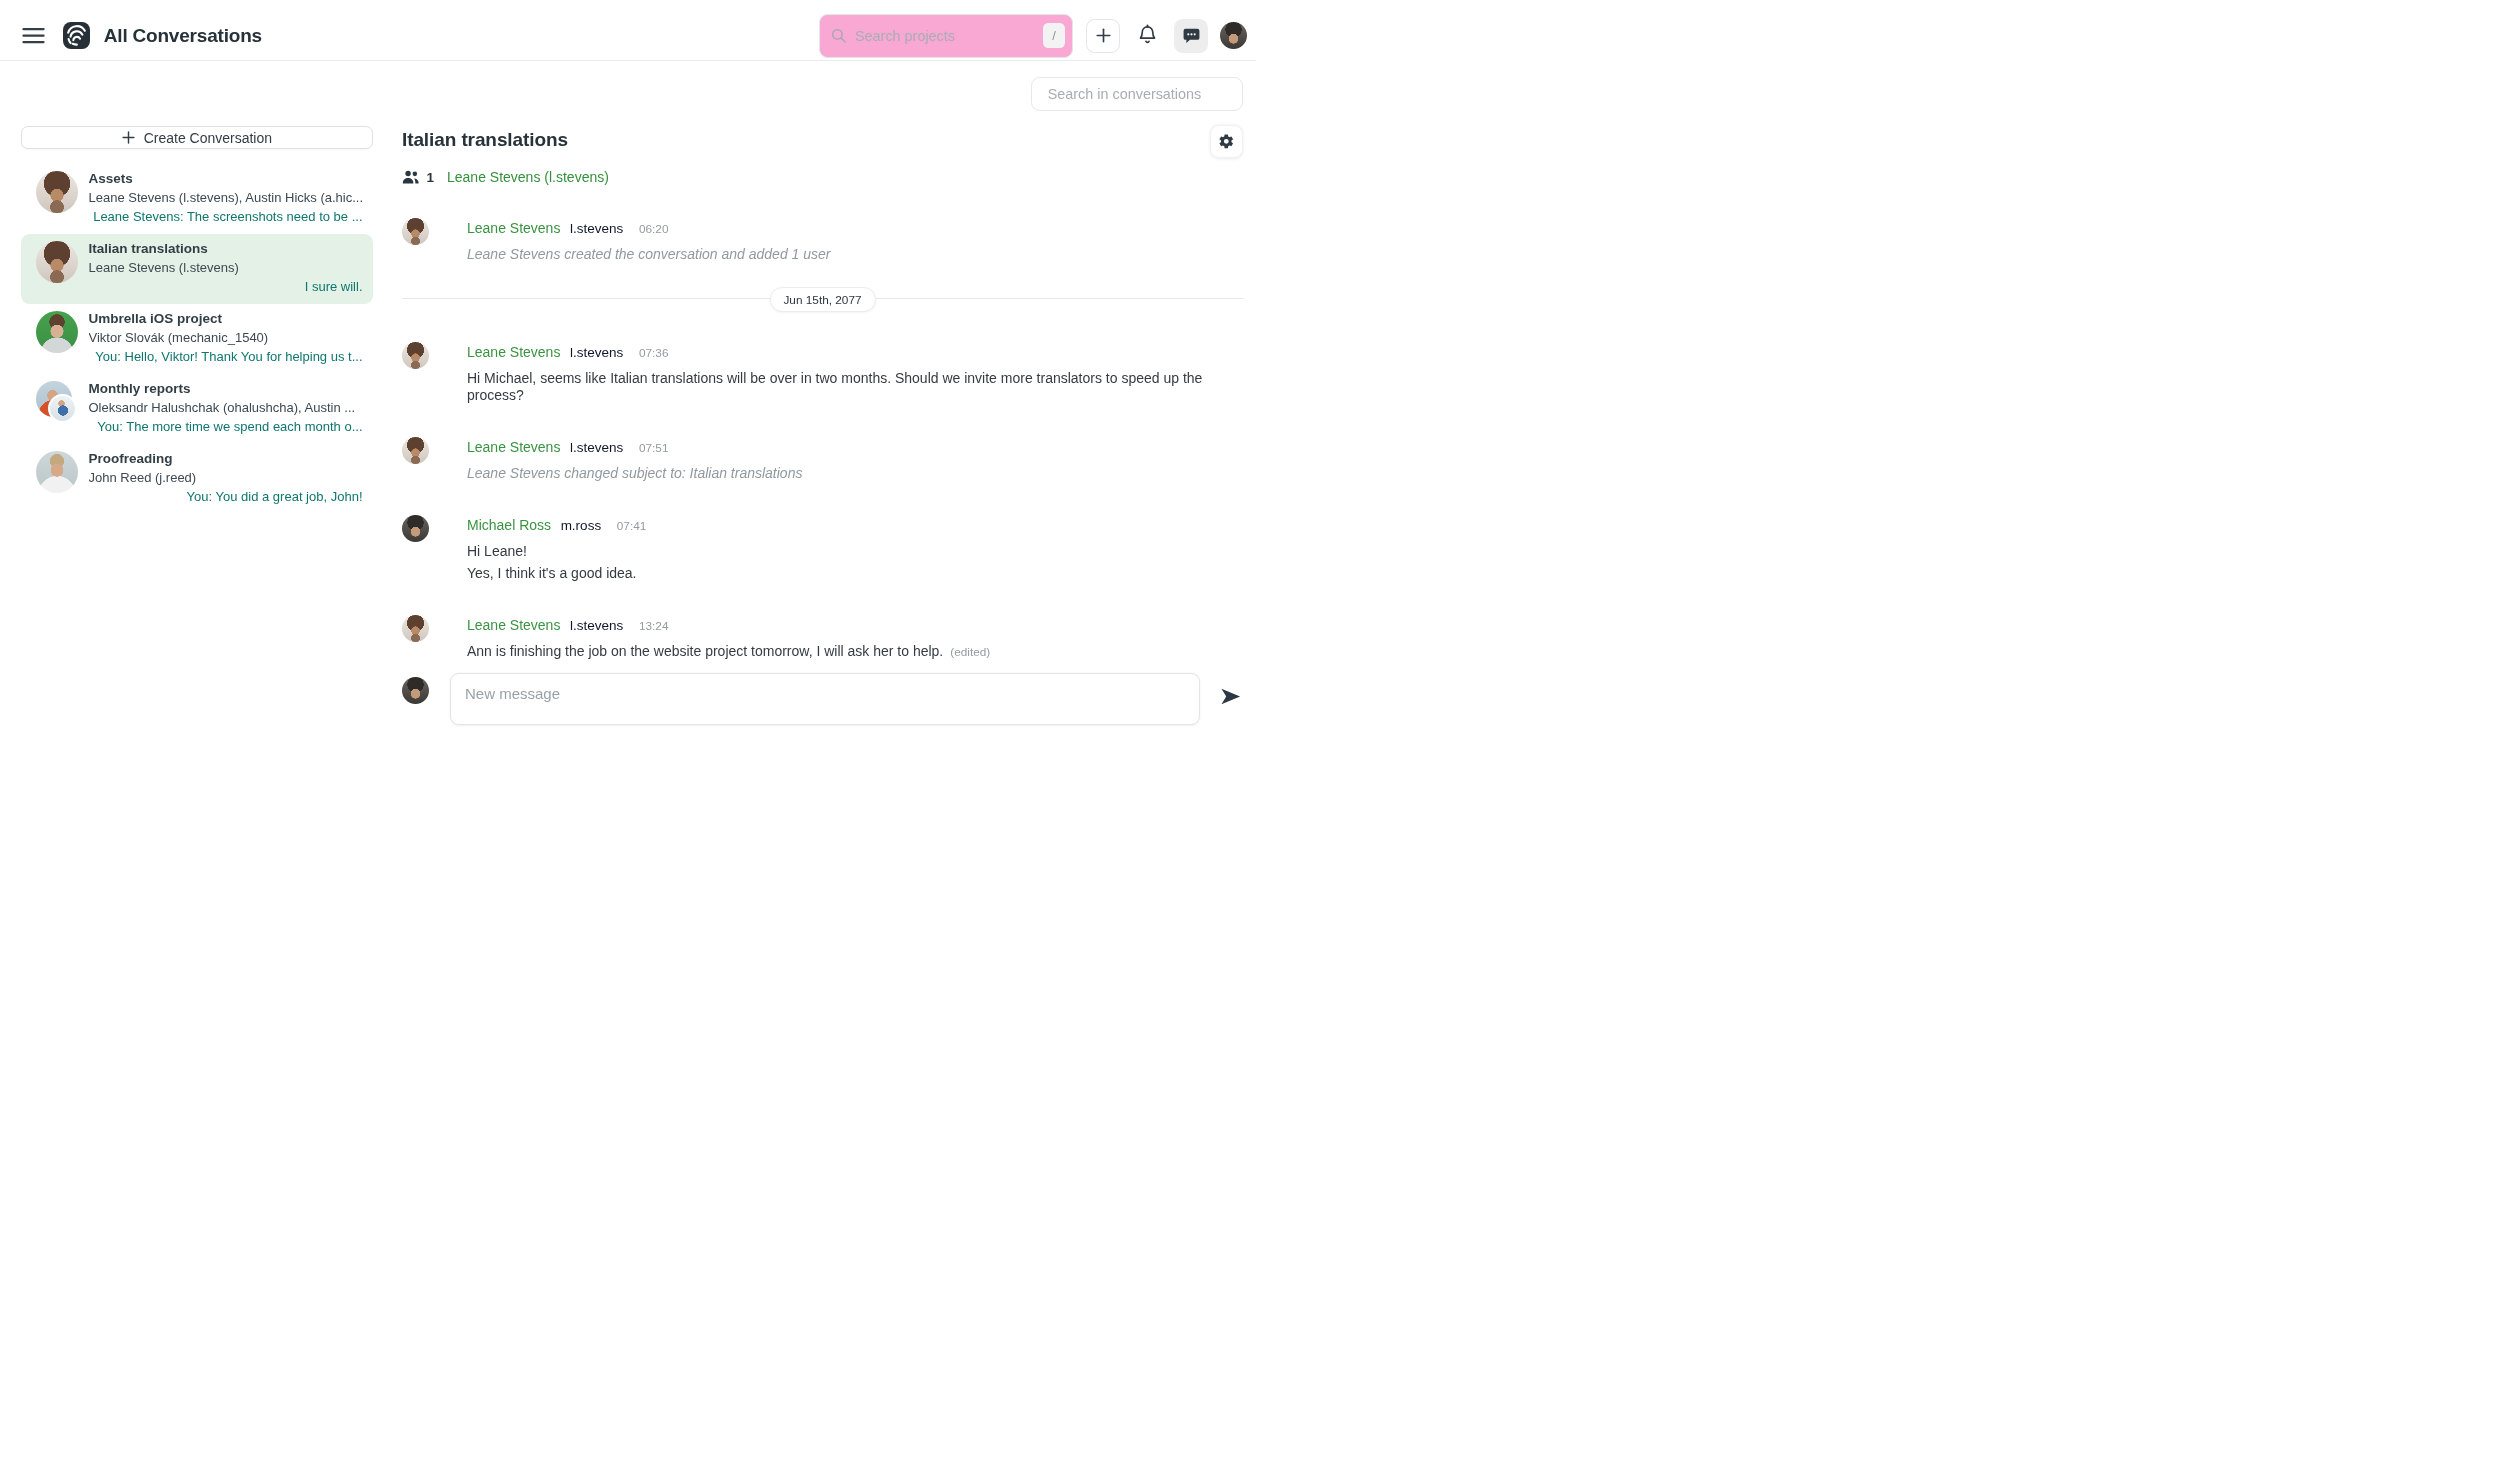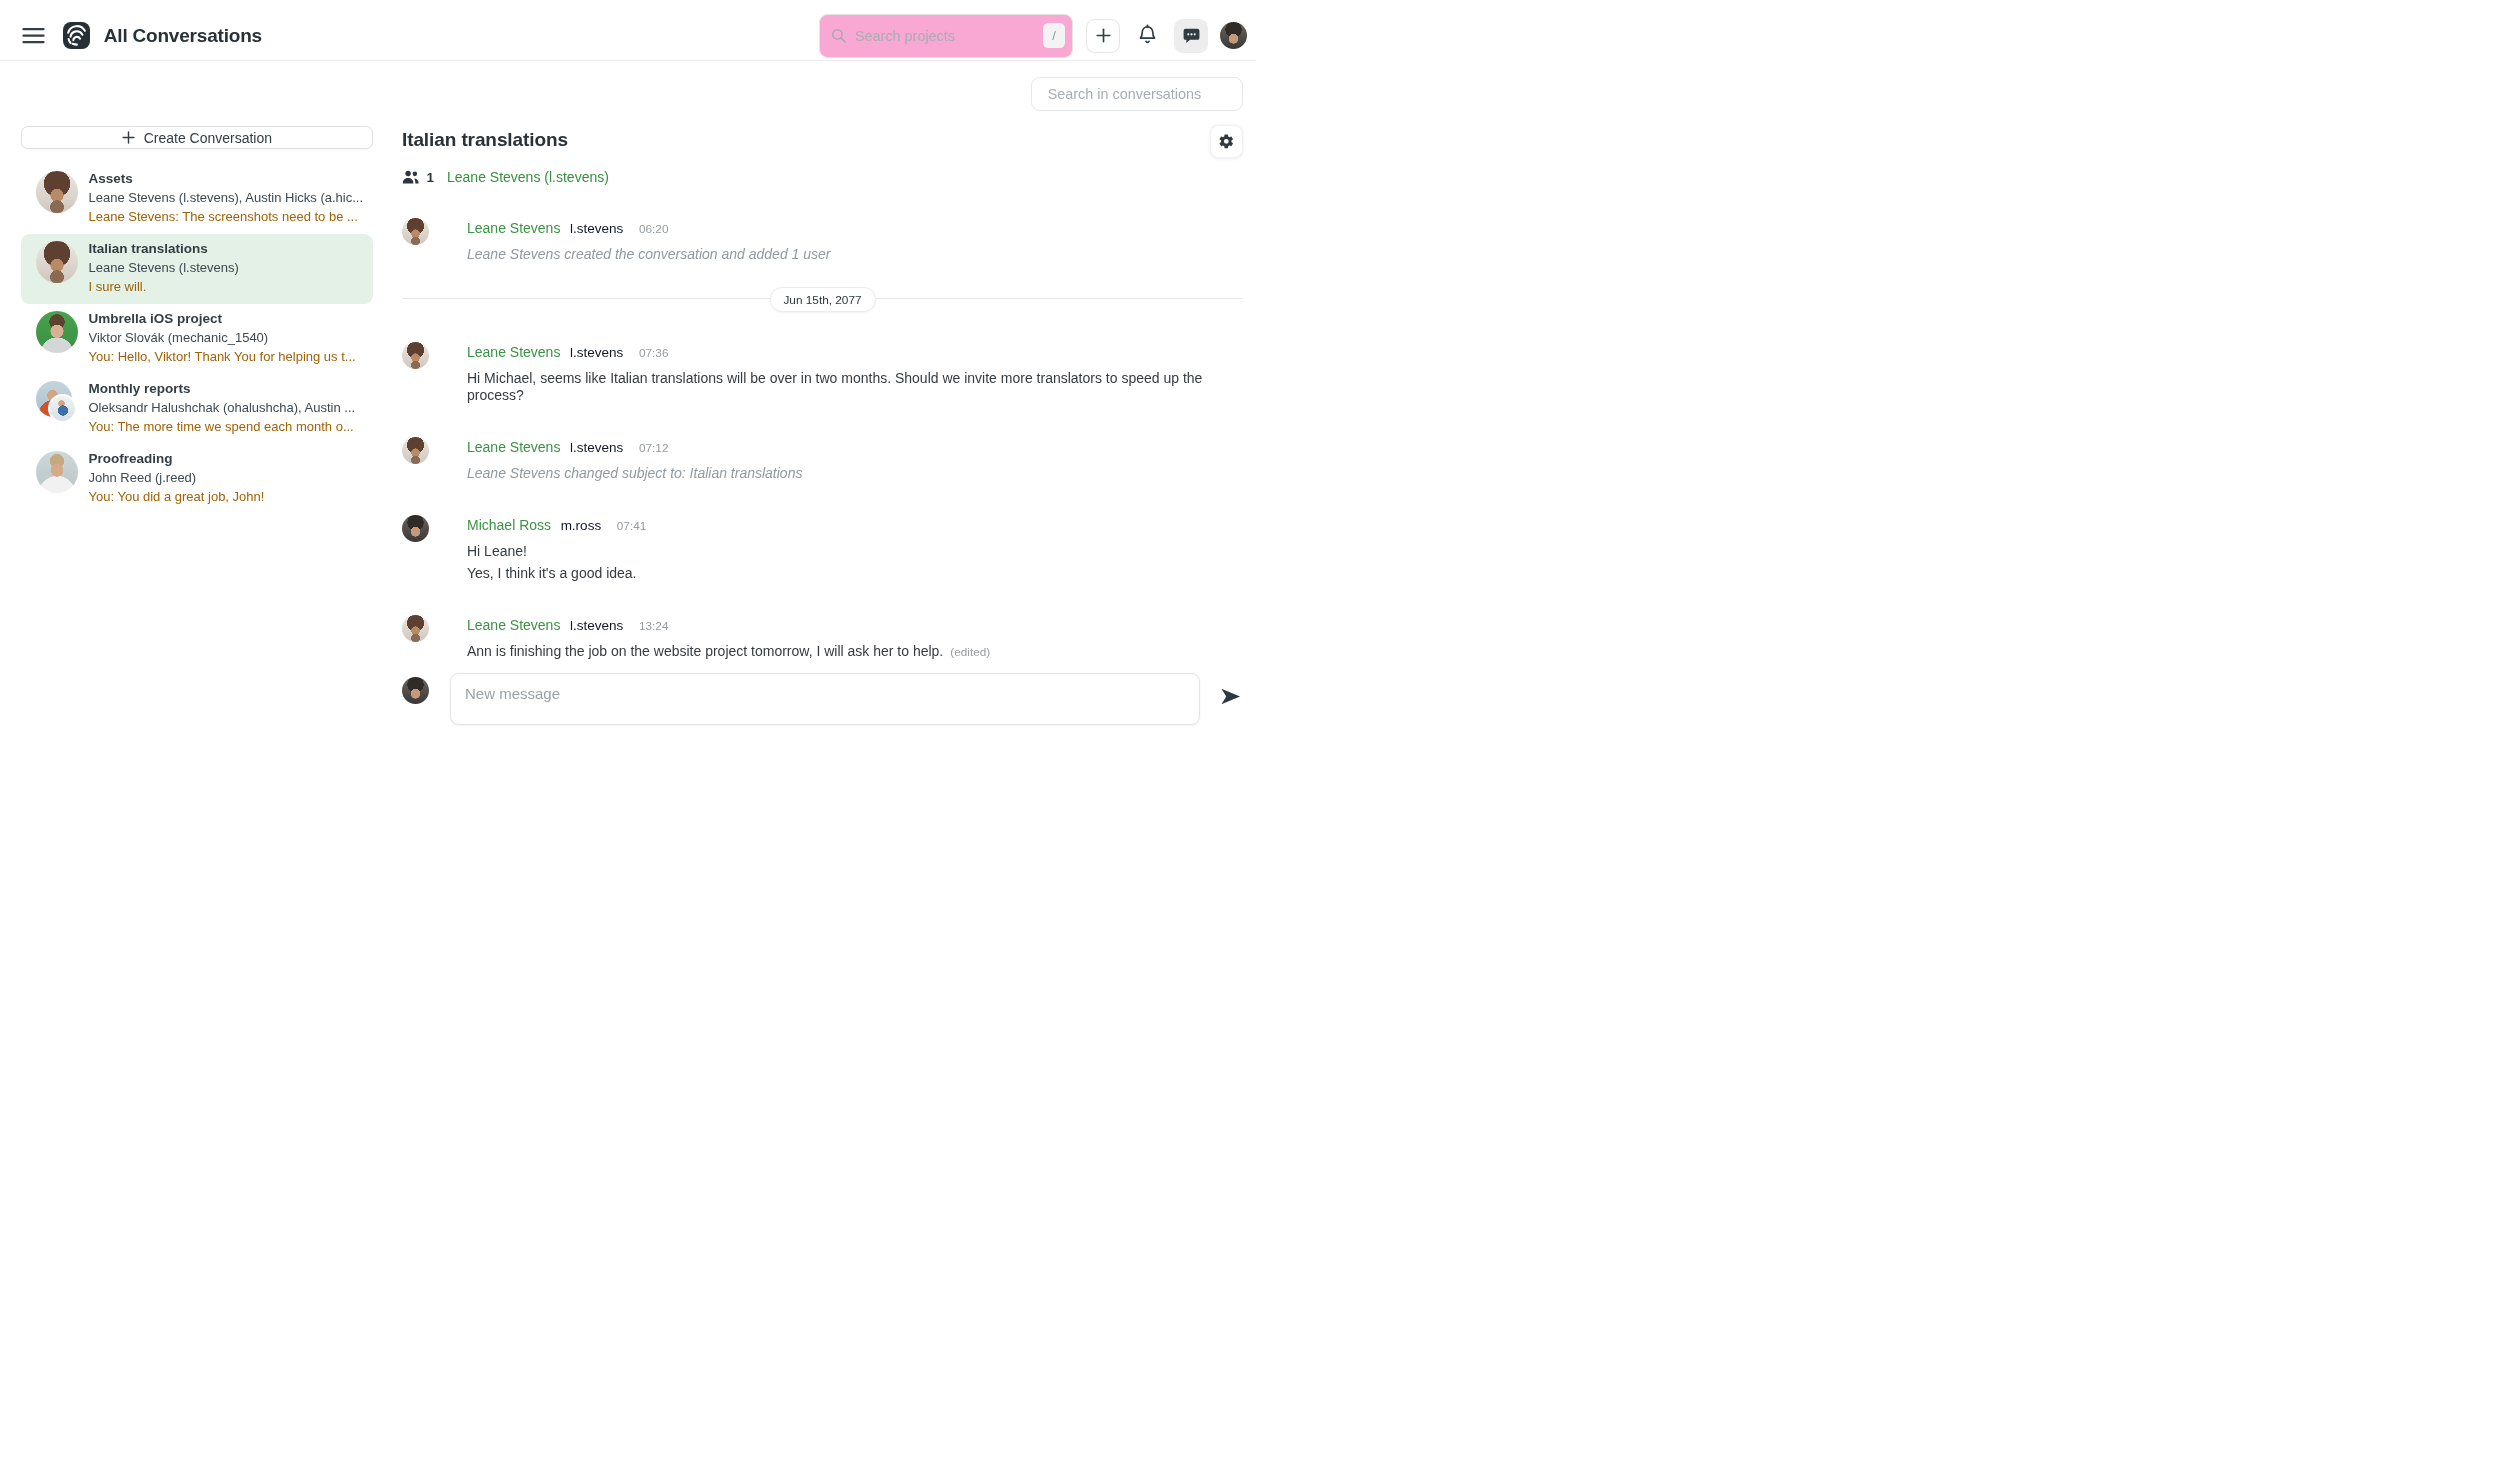--- a/index.html
+++ b/index.html
@@ -66,21 +66,21 @@
   .create-btn span { font-size:14px; color:#333d44; }
   .conv-list { margin-top:15px; }
   .conv-item { height:70px; padding:7px 10.5px 7px 15px; display:flex; align-items:flex-start; gap:10.5px;
                border-radius:8.7px; cursor:pointer; }
   .conv-item.selected { background:#e3f1e6; }
   .conv-item .ava { width:42px; height:42px; }
   .conv-texts { flex:1; min-width:0; padding-top:0; }
   .conv-title { font-size:13.5px; font-weight:700; color:#323e46; line-height:15.7px; margin-bottom:2.6px;
                 white-space:nowrap; overflow:hidden; }
   .conv-members { font-size:13px; color:#3d4852; line-height:18.3px; white-space:nowrap; overflow:hidden; }
-  .conv-preview { font-size:13px; color:#a16207; line-height:18.3px; white-space:nowrap; overflow:hidden; }
+  .conv-preview { font-size:13px; color:#0f766e; line-height:18.3px; white-space:nowrap; overflow:hidden;text-align:right; }
   .ava-stack { position:relative; width:42px; height:42px; flex:none; }
   .ava-stack .back { position:absolute; top:0; left:0; width:36px; height:36px; border-radius:50%; }
   .ava-stack .front { position:absolute; bottom:0; right:0.9px; width:29px; height:29px; border-radius:50%;
                       border:2.2px solid #fff; }
 
   
   .conv-search { position:absolute; top:77px; right:13px; width:212px; height:34px; border:0.9px solid #e6e7e9;
                  border-radius:8.7px; background:#fff; display:flex; align-items:center; padding:0 12.2px 0 15.7px; }
   .conv-search input { border:none; outline:none; width:100%; font-family:inherit; font-size:14.4px;
                        color:#4a555d; background:transparent; }
@@ -317,21 +317,21 @@
           <div class="msg-body">Hi Michael, seems like Italian translations will be over in two months. Should we invite more translators to speed up the process?</div>
         </div>
       </div>
 
       <div class="msg">
         <div class="ava av-leane"></div>
         <div class="msg-content">
           <div class="msg-head">
             <span class="msg-author">Leane Stevens</span>
             <span class="msg-user">l.stevens</span>
-            <span class="msg-time">07:12</span>
+            <span class="msg-time">07:51</span>
           </div>
           <div class="msg-body system">Leane Stevens changed subject to: Italian translations</div>
         </div>
       </div>
 
       <div class="msg">
         <div class="ava av-michael"></div>
         <div class="msg-content">
           <div class="msg-head">
             <span class="msg-author">Michael Ross</span>

